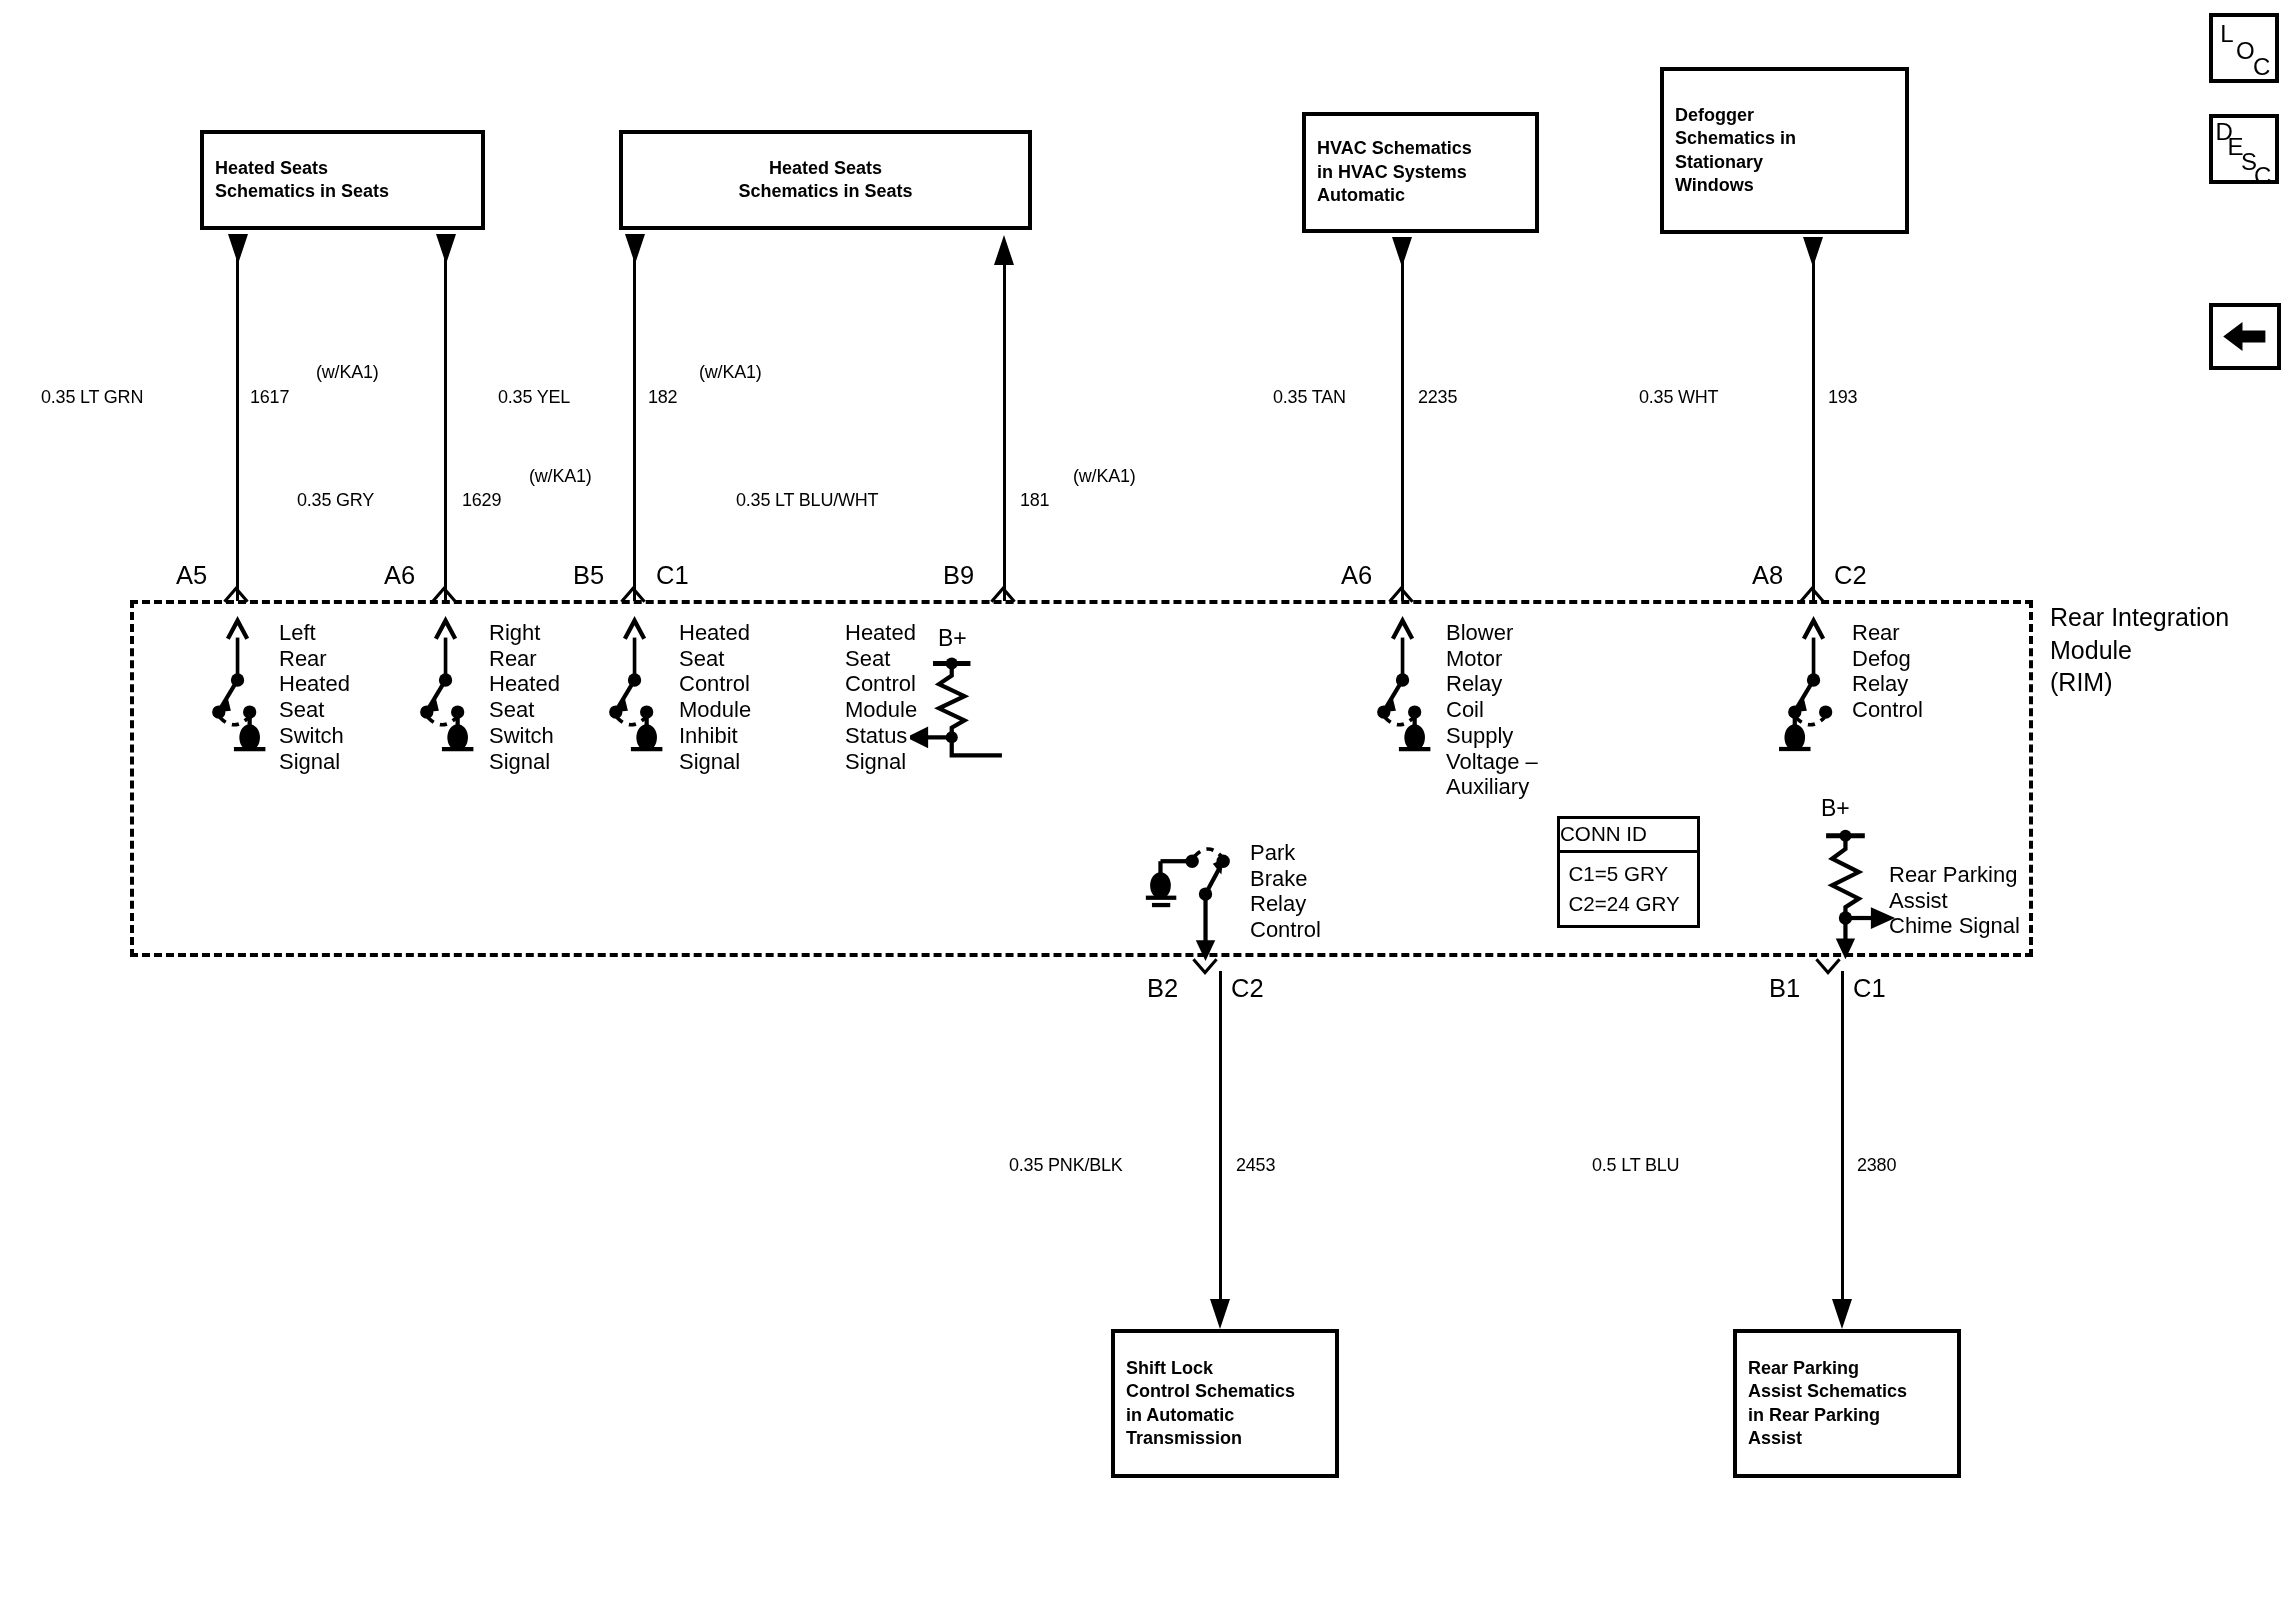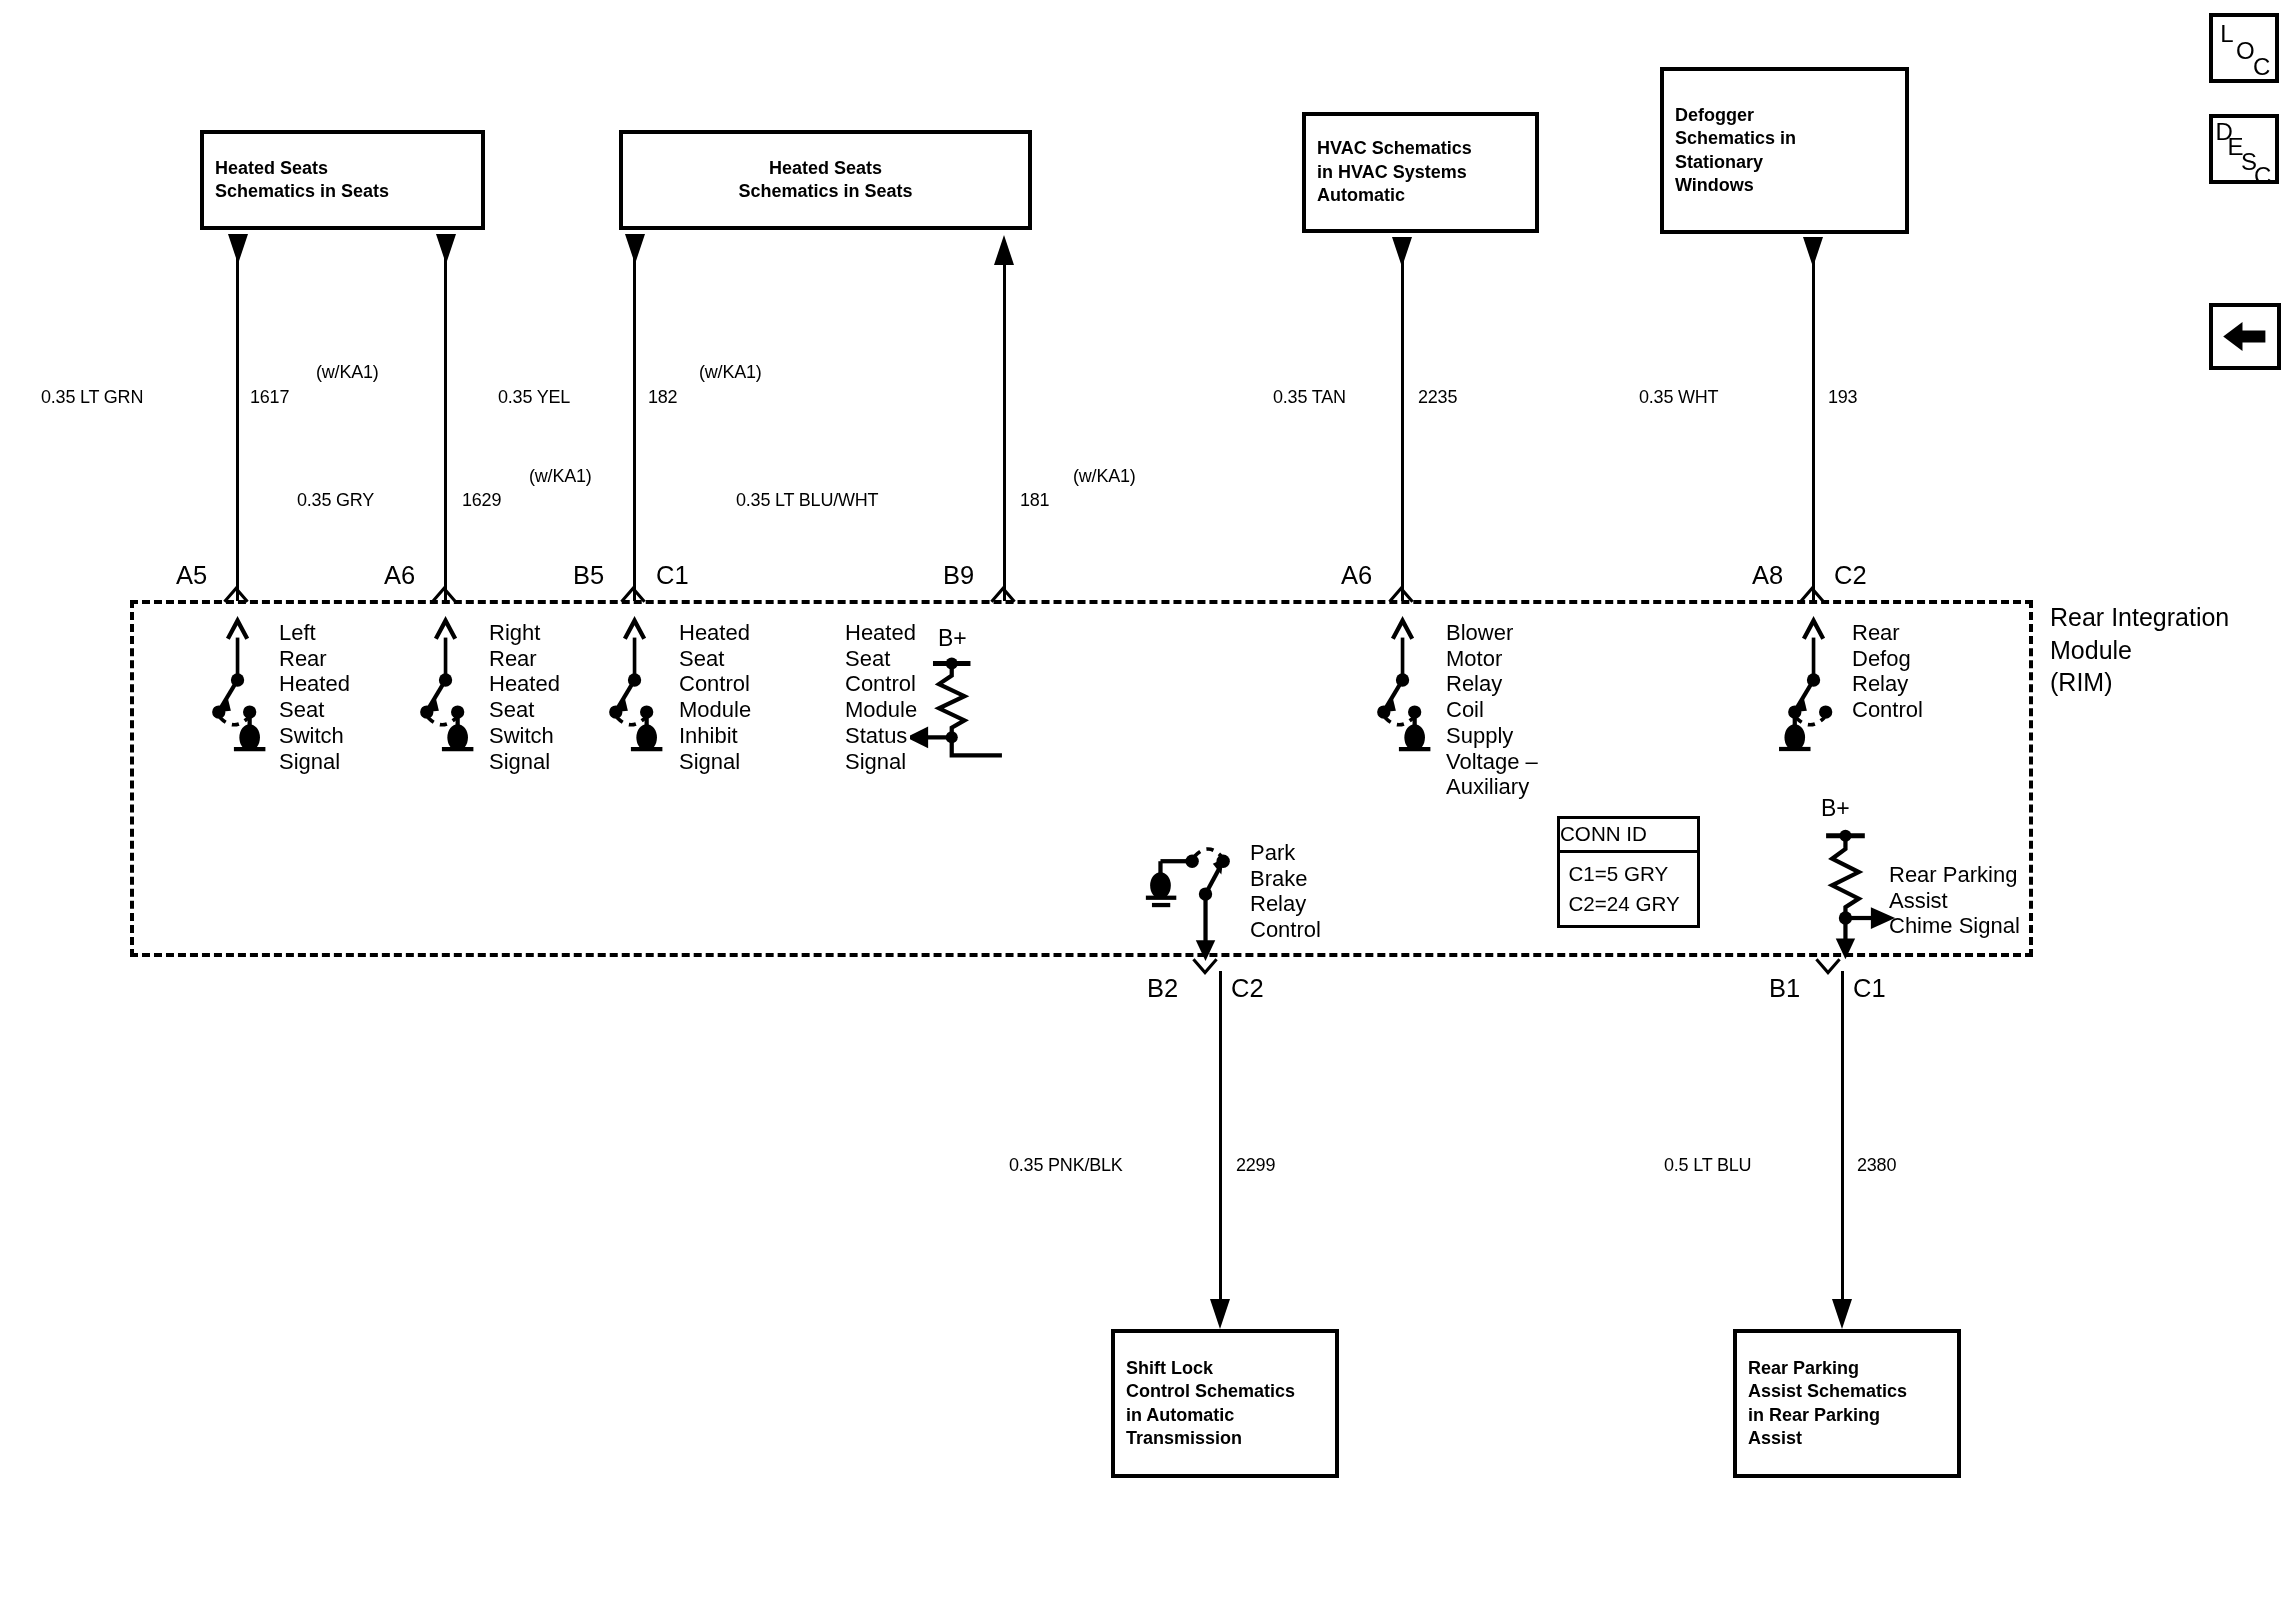--- a/index.html
+++ b/index.html
@@ -335,23 +335,23 @@
   <div class="pin" style="left:1769px;top:974px;">B1</div>
   <div class="pin" style="left:1853px;top:974px;">C1</div>
 
   <div class="wire" style="left:1219px;top:971px;height:349px;"></div>
   <div class="arrow-down" style="left:1210px;top:1299px;"></div>
 
   <div class="wire" style="left:1841px;top:971px;height:349px;"></div>
   <div class="arrow-down" style="left:1832px;top:1299px;"></div>
 
   <div class="wlabel big" style="left:1009px;top:1123px;">0.35 PNK/BLK</div>
-  <div class="wlabel big" style="left:1236px;top:1123px;">2299</div>
-
-  <div class="wlabel big" style="left:1664px;top:1123px;">0.5 LT BLU</div>
+  <div class="wlabel big" style="left:1236px;top:1123px;">2453</div>
+
+  <div class="wlabel big" style="left:1592px;top:1123px;">0.5 LT BLU</div>
   <div class="wlabel big" style="left:1857px;top:1123px;">2380</div>
 
   <div class="refbox" style="left:1111px;top:1329px;width:228px;height:149px;">
     <div class="txt" style="white-space:pre-line;">Shift Lock
 Control Schematics
 in Automatic
 Transmission</div>
   </div>
 
   <div class="refbox" style="left:1733px;top:1329px;width:228px;height:149px;">

